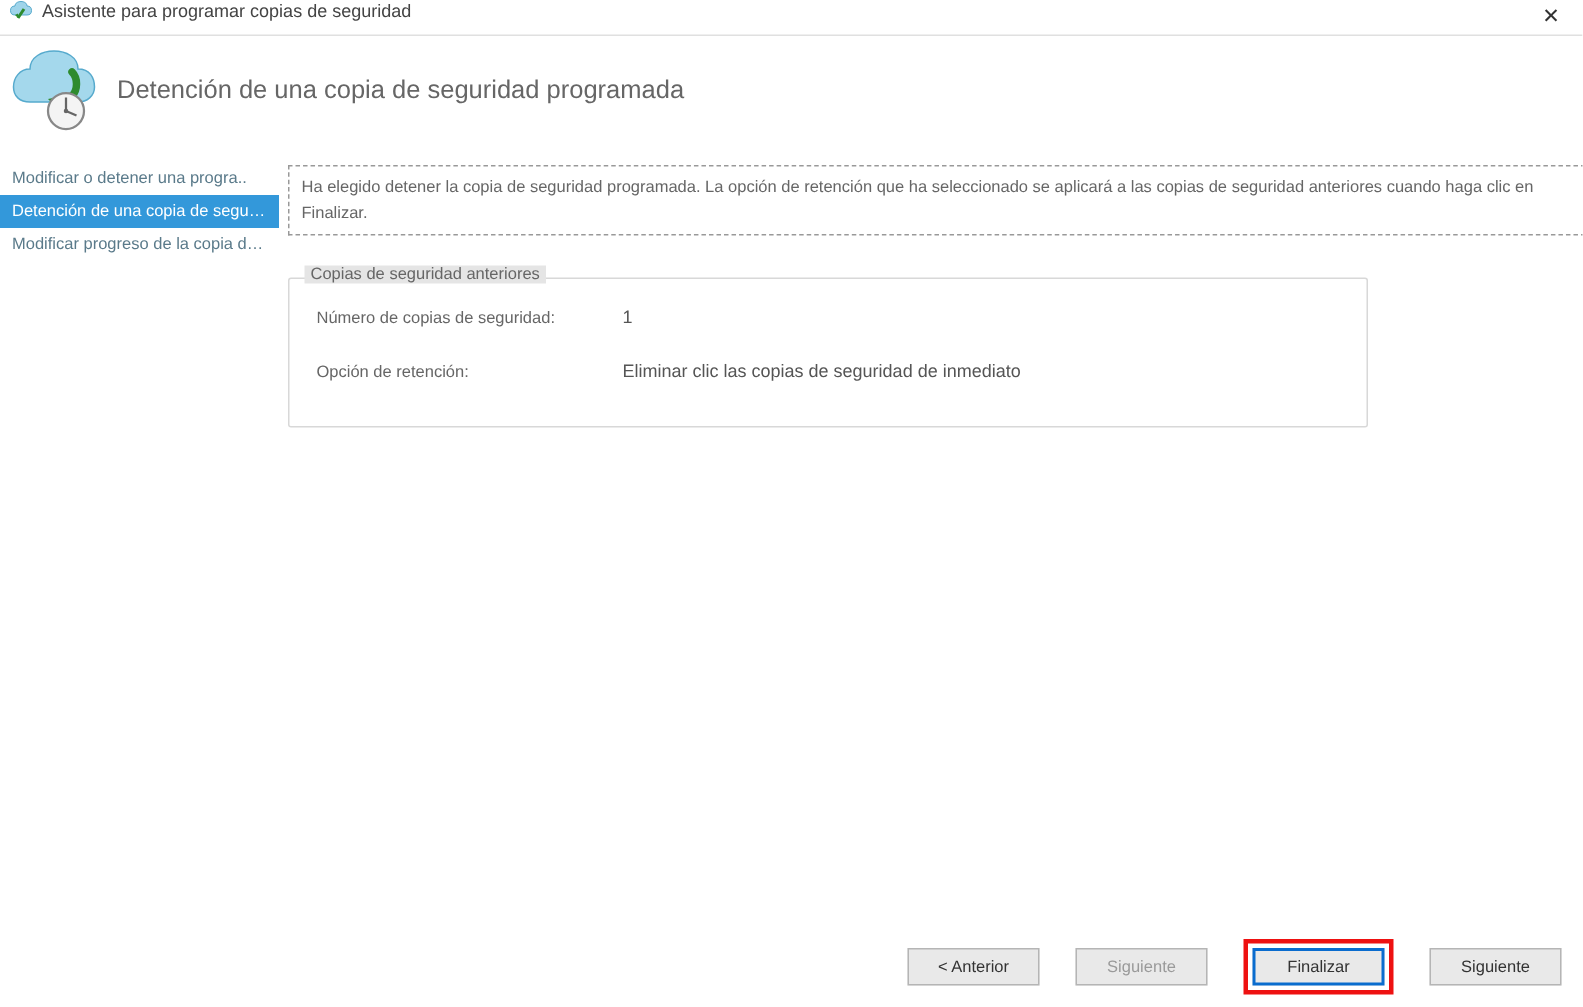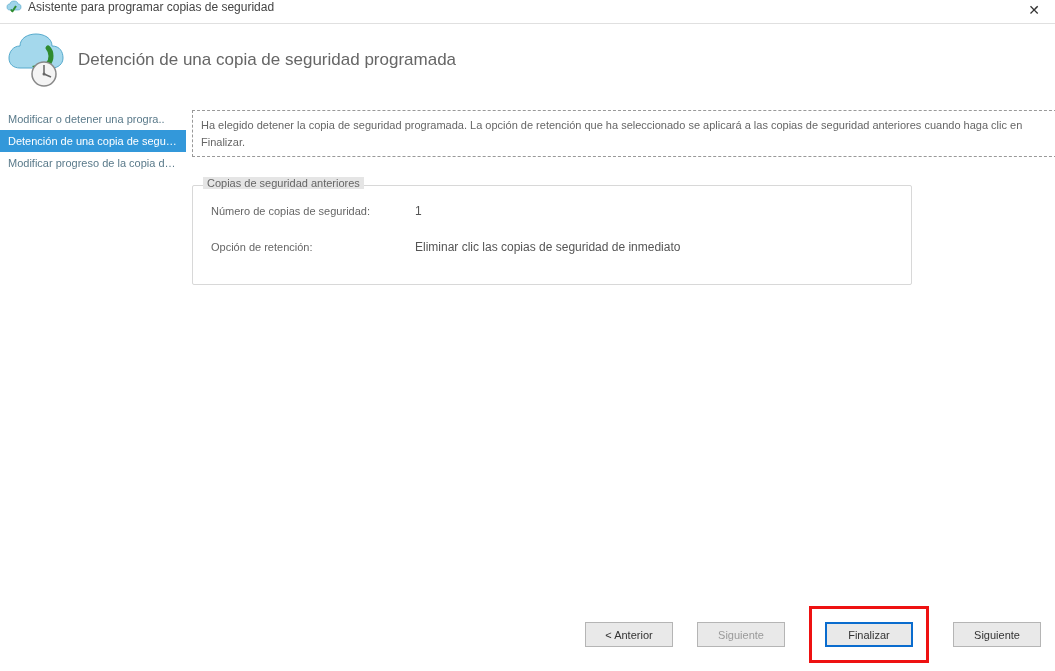--- a/index.html
+++ b/index.html
@@ -132,21 +132,21 @@
       justify-content: center;
       padding: 0 12px;
     }
     .btn:disabled { color: #9a9a9a; cursor: default; }
     .btn.primary {
       border: 2px solid #0a6cce;
       background: #e9e9e9;
     }
     .highlight-box {
       border: 3px solid #e11;
-      padding: 13px;
+      padding: 3px;
       display: inline-flex;
     }
   </style>
 </head>
 <body>
 
 <div class="titlebar">
   <span class="titlebar-icon">
     <svg viewBox="0 0 16 16" width="16" height="16">
       <path d="M4 4 C4 2 6 1 8 1 C10 1 12 2 12 4 C14 4 15 5 15 7 C15 9 14 10 12 10 L4 10 C2 10 1 9 1 7 C1 5 2 4 4 4 Z" fill="#9fd4ea" stroke="#4aa3c7" stroke-width="0.6"></path>

